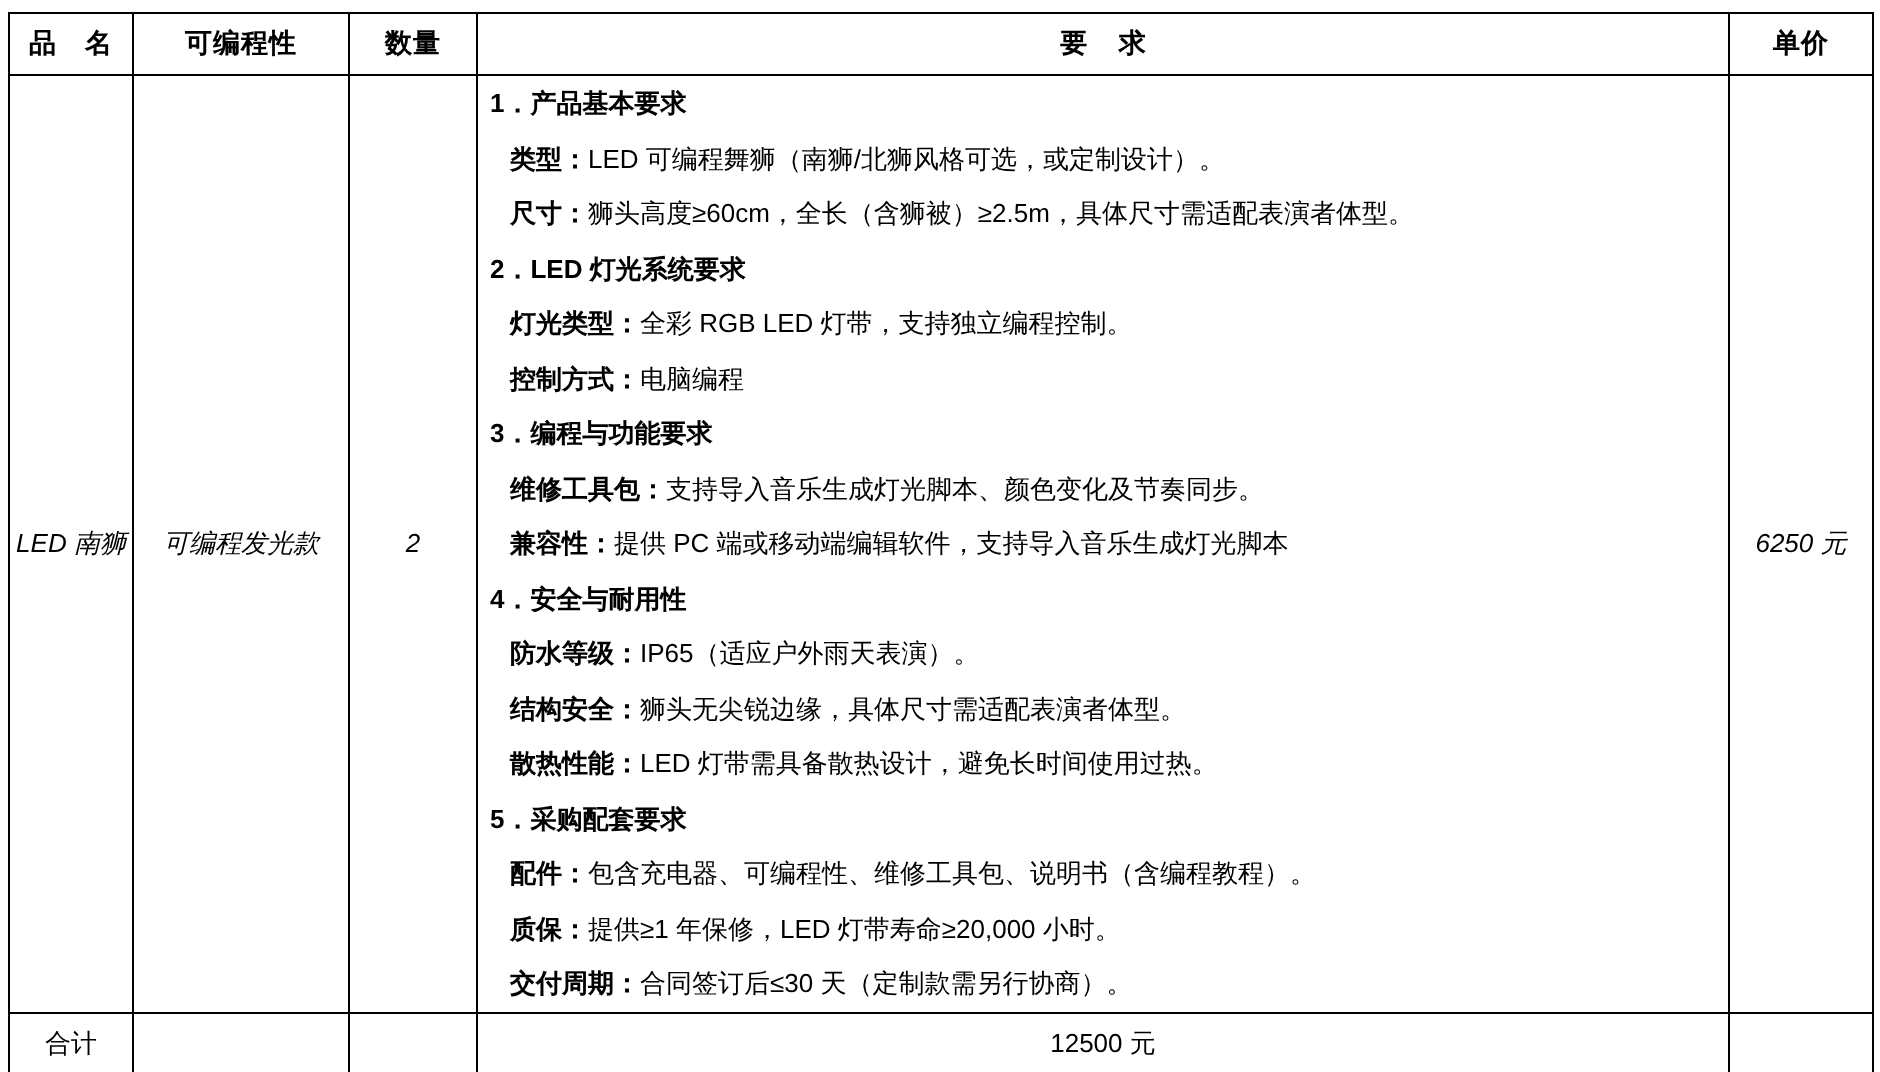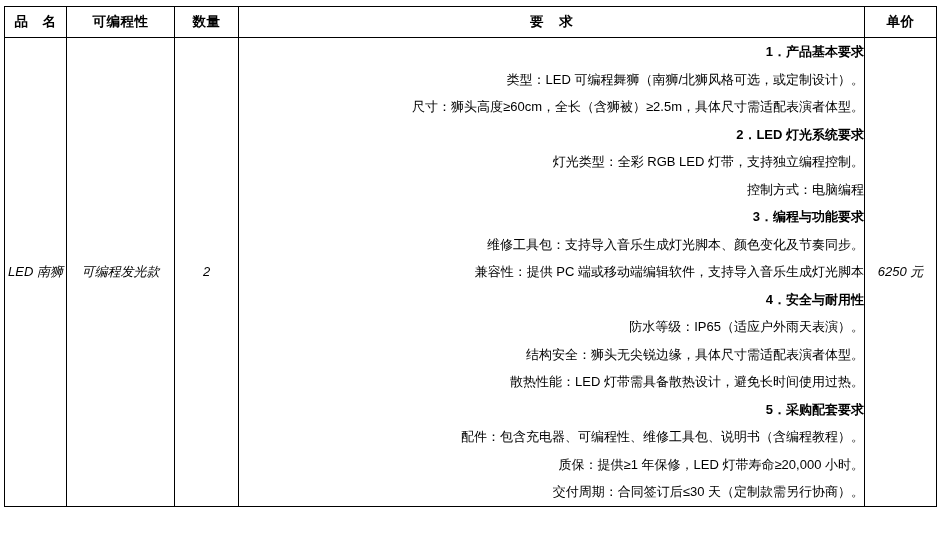--- a/index.html
+++ b/index.html
@@ -42,39 +42,39 @@
     letter-spacing: 6px;
     text-indent: 6px;
   }
   td.c-name, td.c-model, td.c-qty, td.c-price {
     text-align: center;
     font-size: 13px;
     font-style: italic;
   }
   td.c-req {
     padding: 10px 12px 10px 14px;
-    text-align: right;
+    text-align: left;
     line-height: 1.0;
   }
   .req-line {
     margin: 0;
     padding: 4px 0 4px 0;
     font-size: 13px;
     line-height: 1.5;
     white-space: nowrap;
   }
   .req-line.section {
     font-weight: bold;
     padding-left: 6px;
   }
   .req-line.item {
     padding-left: 16px;
   }
   .req-line .lbl {
-    font-weight: normal;
+    font-weight: bold;
   }
   td.total-label {
     text-align: center;
     font-size: 13px;
     height: 30px;
   }
   td.total-value {
     text-align: center;
     font-size: 13px;
   }
@@ -126,15 +126,22 @@
               <div class="req-line item"><span class="lbl">结构安全：</span><span>狮头无尖锐边缘，具体尺寸需适配表演者体型。</span></div>
               <div class="req-line item"><span class="lbl">散热性能：</span><span>LED 灯带需具备散热设计，避免长时间使用过热。</span></div>
               <div class="req-line section">5．采购配套要求</div>
               <div class="req-line item"><span class="lbl">配件：</span><span>包含充电器、可编程性、维修工具包、说明书（含编程教程）。</span></div>
               <div class="req-line item"><span class="lbl">质保：</span><span>提供≥1 年保修，LED 灯带寿命≥20,000 小时。</span></div>
               <div class="req-line item"><span class="lbl">交付周期：</span><span>合同签订后≤30 天（定制款需另行协商）。</span></div>
             </div>
         </td>
         <td class="c-price">6250 元</td>
       </tr>
+      <tr>
+        <td class="total-label">合计</td>
+        <td></td>
+        <td></td>
+        <td class="total-value">12500 元</td>
+        <td></td>
+      </tr>
     </tbody>
   </table>
 </div>
 
 </body></html>

